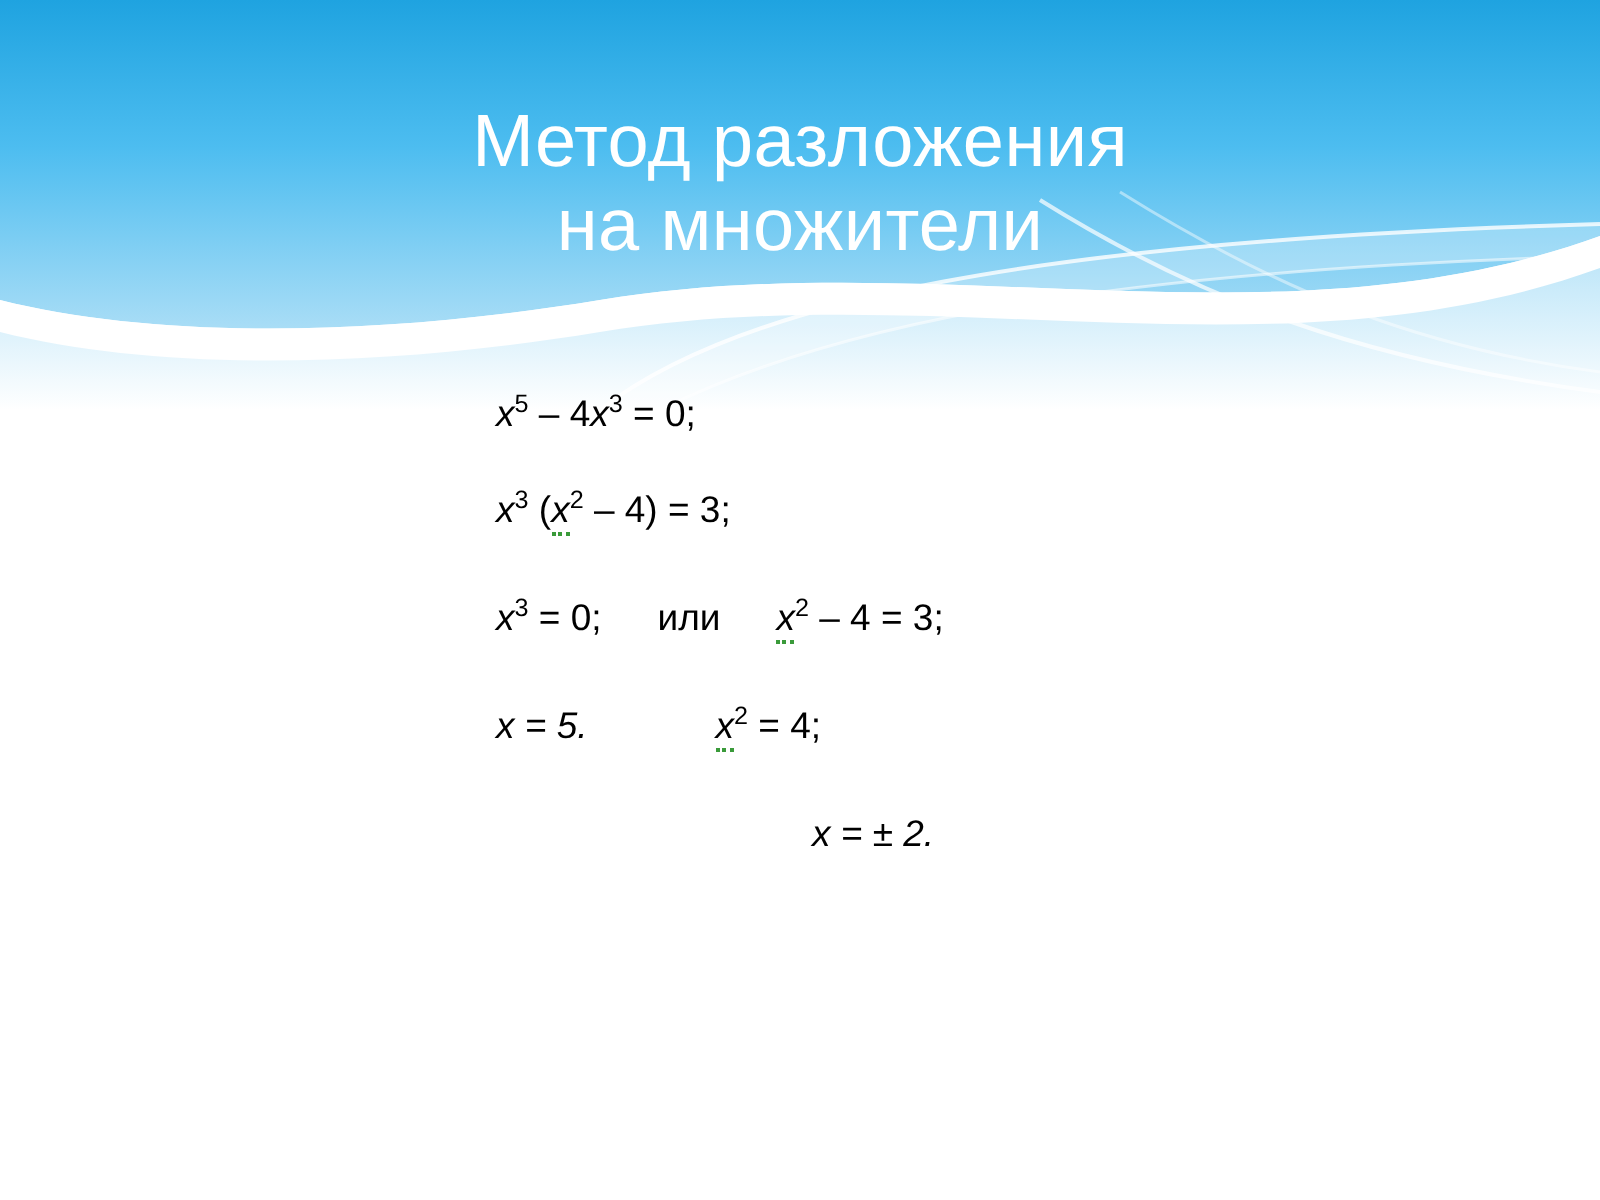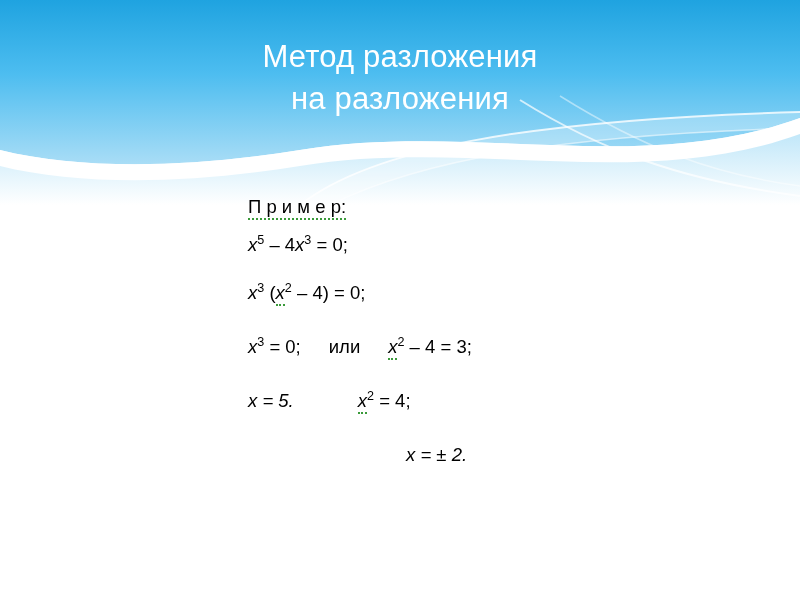--- a/index.html
+++ b/index.html
@@ -27,25 +27,25 @@
     width: 800px;
     height: 205px;
     overflow: hidden;
   }
   .banner svg {
     display: block;
   }
   .title {
     position: absolute;
     left: 0;
-    top: 36px;
+    top: 50px;
     width: 800px;
     text-align: center;
     color: #ffffff;
-    font-size: 31px;
+    font-size: 37px;
     line-height: 42px;
     font-family: "Liberation Sans", sans-serif;
     letter-spacing: 0.2px;
     z-index: 5;
   }
   .title .line2 {
     display: block;
   }
   .body {
     position: absolute;
@@ -110,37 +110,34 @@
       <path d="M300,205 C370,150 520,120 800,112" stroke="#ffffff" stroke-opacity="0.8" stroke-width="2" fill="none"></path>
       <path d="M330,205 C420,160 560,135 800,128" stroke="#ffffff" stroke-opacity="0.55" stroke-width="1.5" fill="none"></path>
       <path d="M520,100 C600,150 680,180 800,196" stroke="#ffffff" stroke-opacity="0.7" stroke-width="2" fill="none"></path>
       <path d="M560,96 C640,146 710,174 800,186" stroke="#ffffff" stroke-opacity="0.45" stroke-width="1.5" fill="none"></path>
       <path d="M300,205 C370,150 520,120 800,112 L800,128 C560,135 420,160 330,205 Z" fill="#ffffff" opacity="0.25"></path>
     </svg>
   </div>
 
   <div class="title">
     <span>Метод разложения</span>
-    <span class="line2">на разложения</span>
+    <span class="line2">на множители</span>
   </div>
 
   <div class="body">
 
-    <div class="eq-line">
-      <span class="squiggle">П р и м е р:</span>
-    </div>
 
     <div class="eq-line">
       <span class="ital">x</span><sup>5</sup><span> – 4</span><span class="ital">x</span><sup>3</sup><span> = 0;</span>
     </div>
 
     <div class="gap-sm"></div>
 
     <div class="eq-line">
-      <span class="ital">x</span><sup>3</sup><span> (</span><span class="ital squiggle">x</span><sup>2</sup><span> – 4) = 0;</span>
+      <span class="ital">x</span><sup>3</sup><span> (</span><span class="ital squiggle">x</span><sup>2</sup><span> – 4) = 3;</span>
     </div>
 
     <div class="gap-md"></div>
 
     <div class="eq-line">
       <span class="ital">x</span><sup>3</sup><span> = 0;</span><span class="spacer-mid"></span><span>или</span><span class="spacer-mid"></span><span class="ital squiggle">x</span><sup>2</sup><span> – 4 = 3;</span>
     </div>
 
     <div class="gap-md"></div>
 

